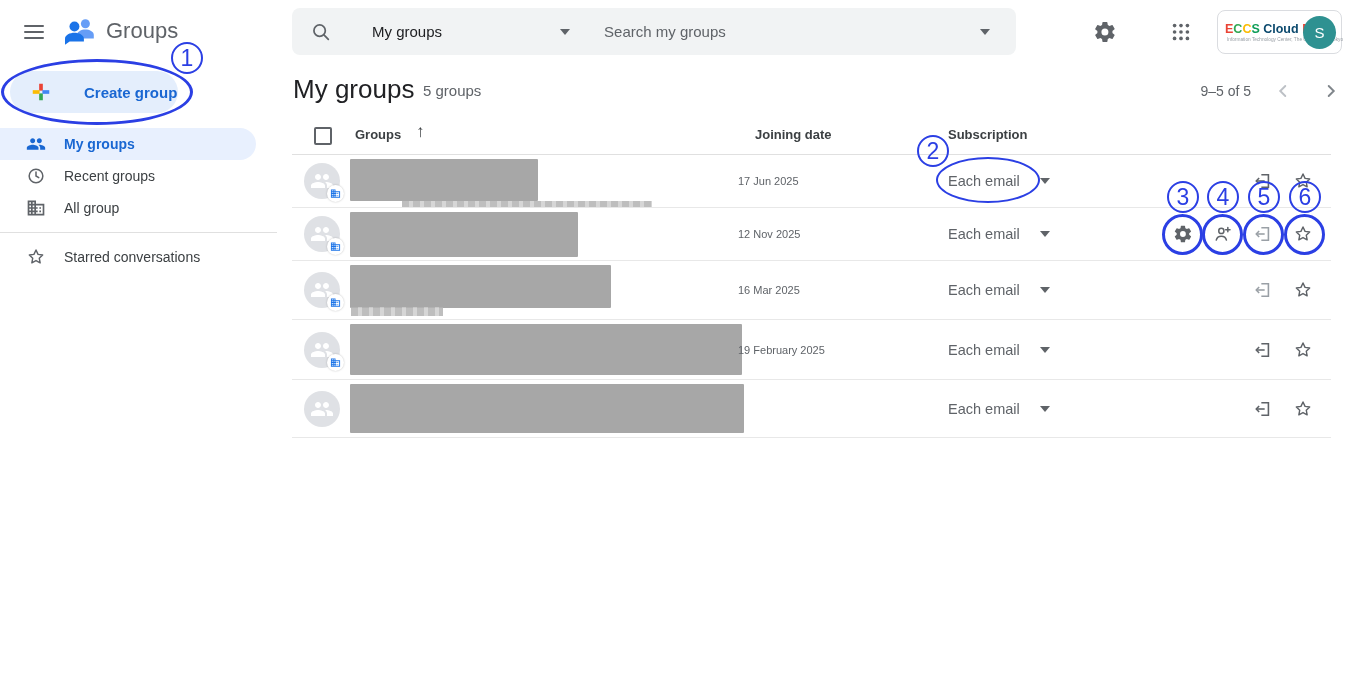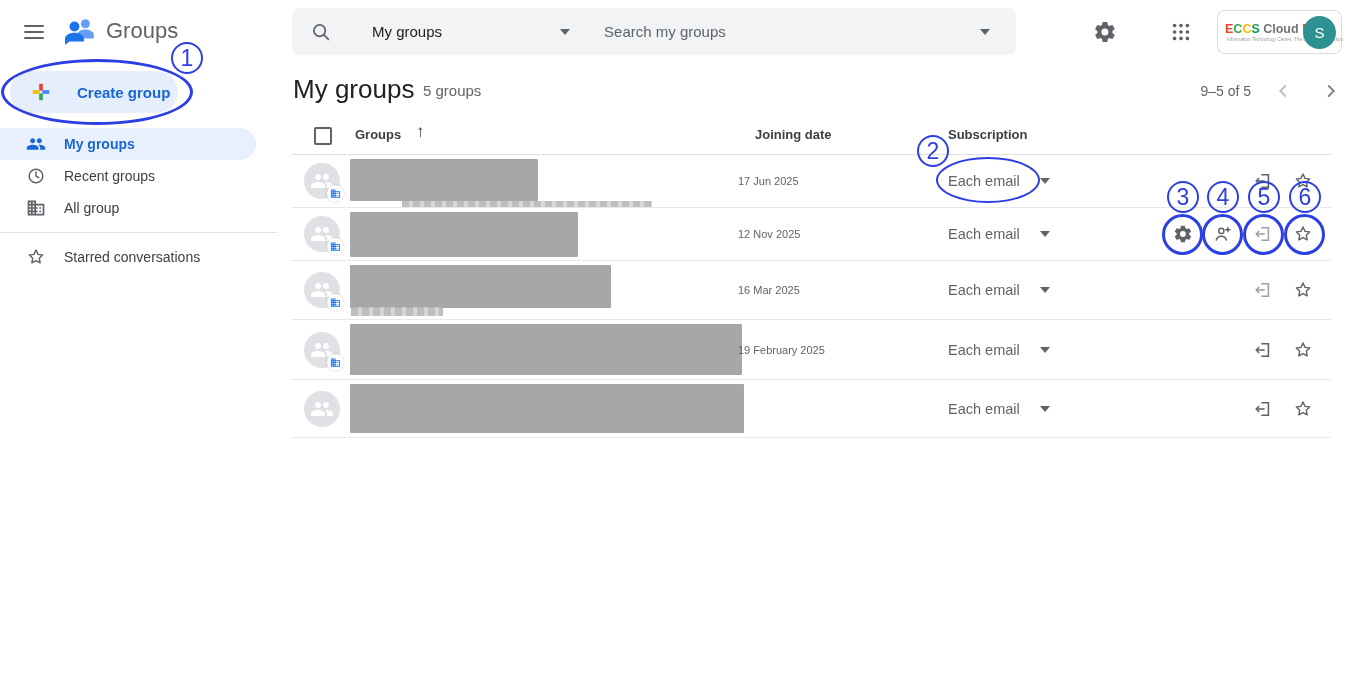--- a/index.html
+++ b/index.html
@@ -28,28 +28,28 @@
   .searchbar .end-caret { margin-right:26px; }
 
   .iconbtn { position:absolute; width:40px; height:40px; top:12px; display:flex; align-items:center; justify-content:center; border-radius:50%; cursor:pointer; color:#5f6368; }
   .gear-btn { left:1085px; }
   .apps-btn { left:1161px; }
 
   .eccs-badge { position:absolute; left:1217px; top:10px; width:125px; height:44px; background:#fff; border:1px solid #dadce0; border-radius:8px; display:flex; align-items:center; cursor:pointer; }
   .eccs-text { margin-left:7px; width:78px; text-align:center; }
   .eccs-line1 { font-size:12.5px; font-weight:bold; letter-spacing:0; white-space:nowrap; }
   .eccs-line1 .l0{color:#ea4335}.eccs-line1 .l1{color:#34a853}.eccs-line1 .l2{color:#fbbc04}.eccs-line1 .l3{color:#0f9d58}
-  .eccs-line1 .w2{color:#737373}.eccs-line1 .w3{color:#ea4335}
+  .eccs-line1 .w2{color:#0c4a6e}.eccs-line1 .w3{color:#ea4335}
   .eccs-line2 { font-size:5px; color:#9aa0a6; white-space:nowrap; transform:scale(.95); }
   .avatar-circle { position:absolute; right:5px; top:5px; width:33px; height:33px; border-radius:50%; background:#2e9191; color:#fff; font-size:15px; display:flex; align-items:center; justify-content:center; }
 
   
   .create-btn { position:absolute; left:10px; top:71px; height:42px; width:168px; background:#e4eefc; border-radius:21px; display:flex; align-items:center; cursor:pointer; z-index:2; }
   .create-btn .plus { margin-left:20px; }
-  .create-btn .create-label { margin-left:25px; font-size:15px; color:#1a67d2; font-weight:bold; }
+  .create-btn .create-label { margin-left:32px; font-size:15px; color:#1a67d2; font-weight:bold; }
 
   .nav { position:absolute; left:0; top:128px; width:277px; }
   .nav-item { height:32px; width:256px; display:flex; align-items:center; border-radius:0 16px 16px 0; cursor:pointer; color:#3c4043; }
   .nav-item .nico { margin-left:26px; width:20px; height:20px; color:#5f6368; }
   .nav-item .nlabel { margin-left:18px; font-size:14px; }
   .nav-item.active { background:#e8f0fe; color:#1967d2; font-weight:bold; }
   .nav-item.active .nico { color:#1967d2; }
   .nav-divider { margin:8px 0; border-top:1px solid #e0e0e0; width:277px; }
 
   

